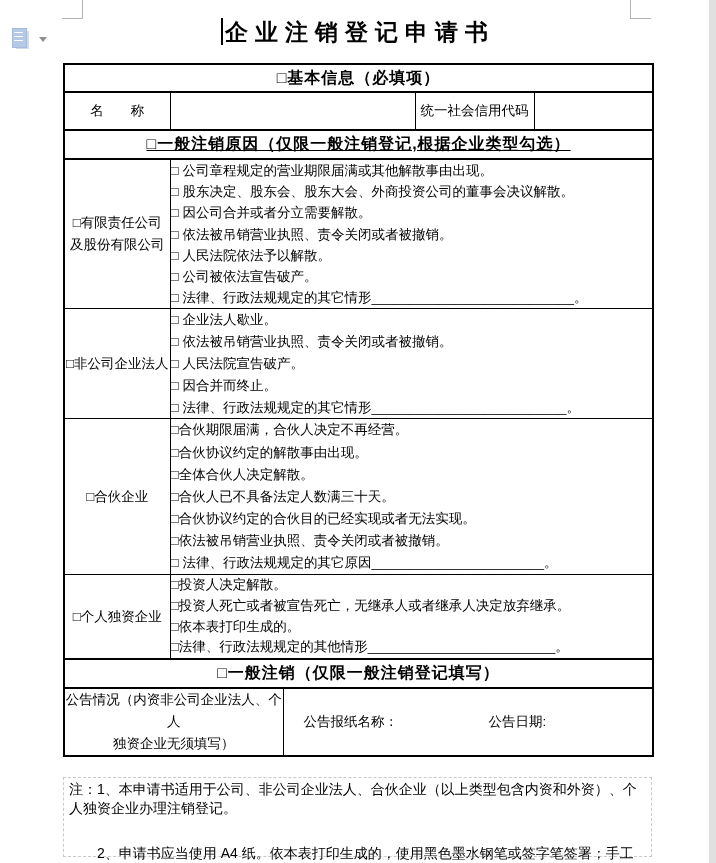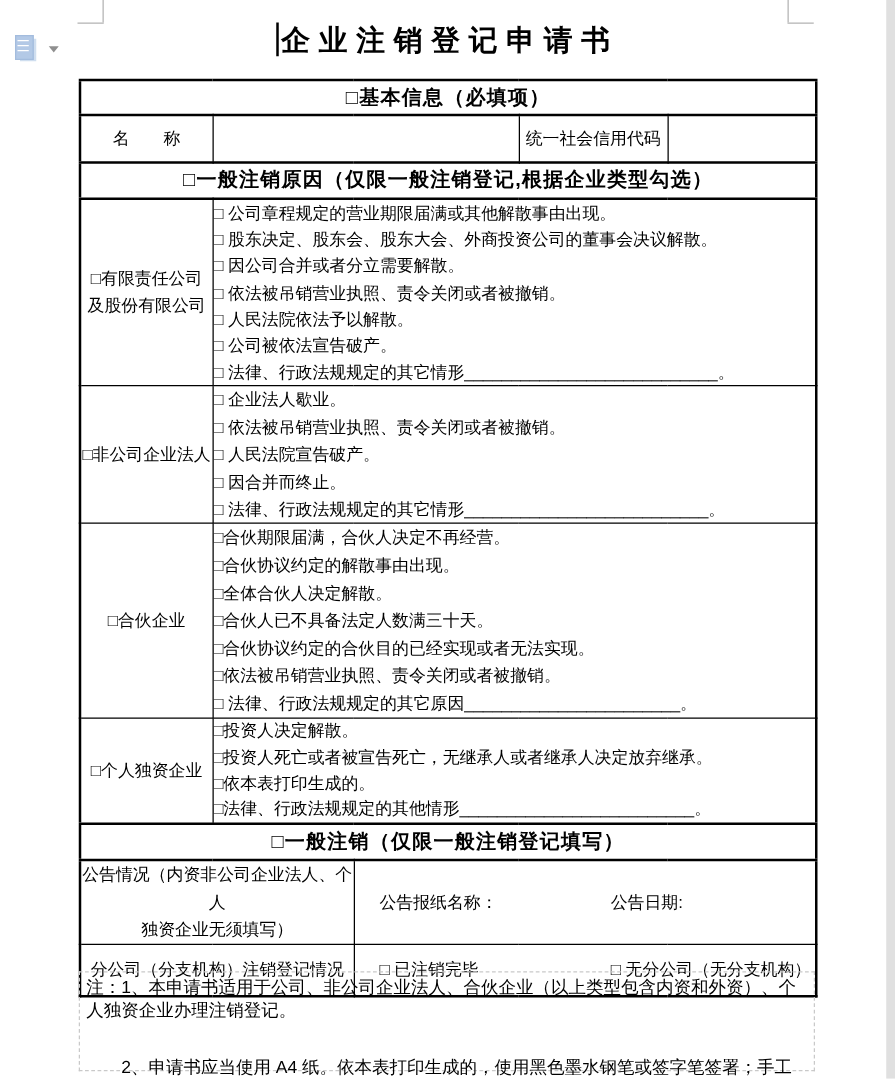--- a/index.html
+++ b/index.html
@@ -31,21 +31,21 @@
     font-size:23px;letter-spacing:7px;line-height:32px;white-space:nowrap;}
   .text-cursor{display:inline-block;width:2px;height:27px;background:#000;vertical-align:-5px;margin-right:2px;}
   
   table.form{position:absolute;left:63px;top:63px;width:589px;border-collapse:collapse;table-layout:fixed;
     border:2px solid #000;padding-left:20px;}
   table.form td{border:1px solid #000;padding:0;font-size:13.5px;vertical-align:middle;overflow:hidden;}
   tr.hdr td{border-top:2px solid #000;border-bottom:2px solid #000;font-weight:bold;font-size:16px;
     text-align:center;letter-spacing:1px;}
   tr.hdr-basic td{height:26px;}
   tr.name-row td{height:36px;}
-  tr.hdr-reason td{height:27px;}
+  tr.hdr-reason td{height:27px;text-decoration:underline;}
   tr.hdr-general td{height:27px;}
   td.c-label{text-align:center;font-size:13px;}
   td.items{padding-left:14px;}
   .item{white-space:nowrap;}
   .s1 .item{line-height:21.2px;}
   .s2 .item{line-height:21.8px;}
   .s3 .item{line-height:22.1px;}
   .s4 .item{line-height:20.8px;}
   .s1 td{height:147px;} .s2 td{height:107px;} .s3 td{height:153px;} .s4 td{height:82px;}
   td.cat{text-align:center;font-size:13px;white-space:pre-line;line-height:22px;}
@@ -162,26 +162,19 @@
 
   <tr class="ann-row">
     <td colspan="2" class="cat ann-label">公告情况（内资非公司企业法人、个人
 独资企业无须填写）</td>
     <td colspan="3" class="rel">
       <span class="pos1">公告报纸名称：</span>
       <span class="pos2">公告日期:</span>
     </td>
   </tr>
 
-  <tr class="branch-row">
-    <td colspan="2" class="cat">分公司（分支机构）注销登记情况</td>
-    <td colspan="3" class="rel">
-      <span class="pos1">□ 已注销完毕</span>
-      <span class="pos2">□ 无分公司（无分支机构）</span>
-    </td>
-  </tr>
 </tbody>
   </table>
 
 <div class="notes">
   <p class="p1">注：1、本申请书适用于公司、非公司企业法人、合伙企业（以上类型包含内资和外资）、个人独资企业办理注销登记。</p>
   <p class="p2">2、申请书应当使用 A4 纸。依本表打印生成的，使用黑色墨水钢笔或签字笔签署；手工填写的，使用黑色墨水钢笔或签字笔工整填写、签署。</p>
 </div>
 
 </body></html>

